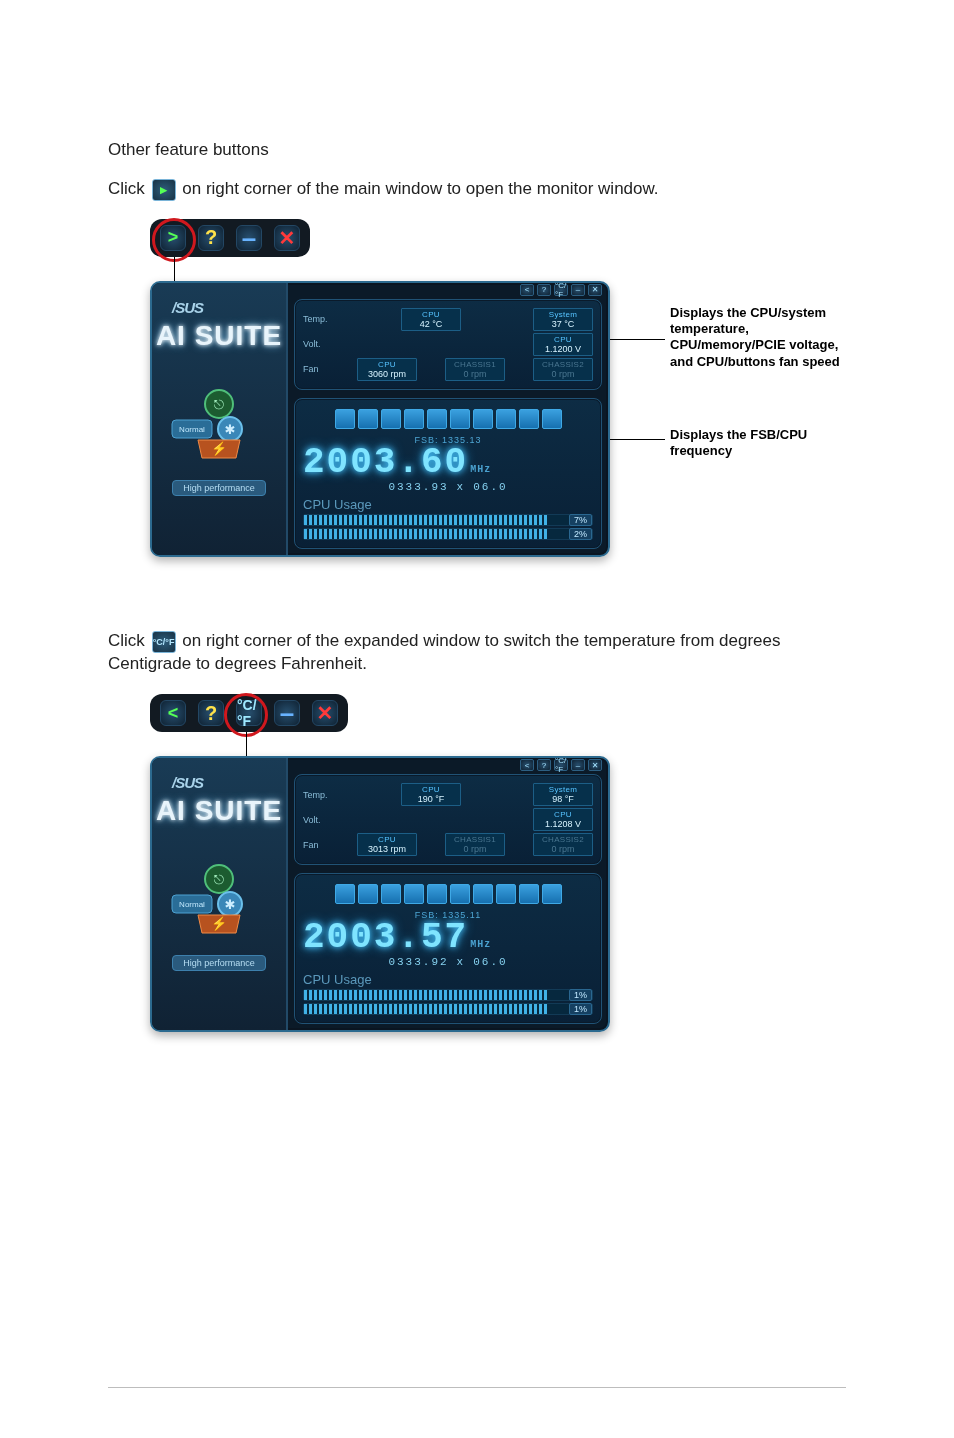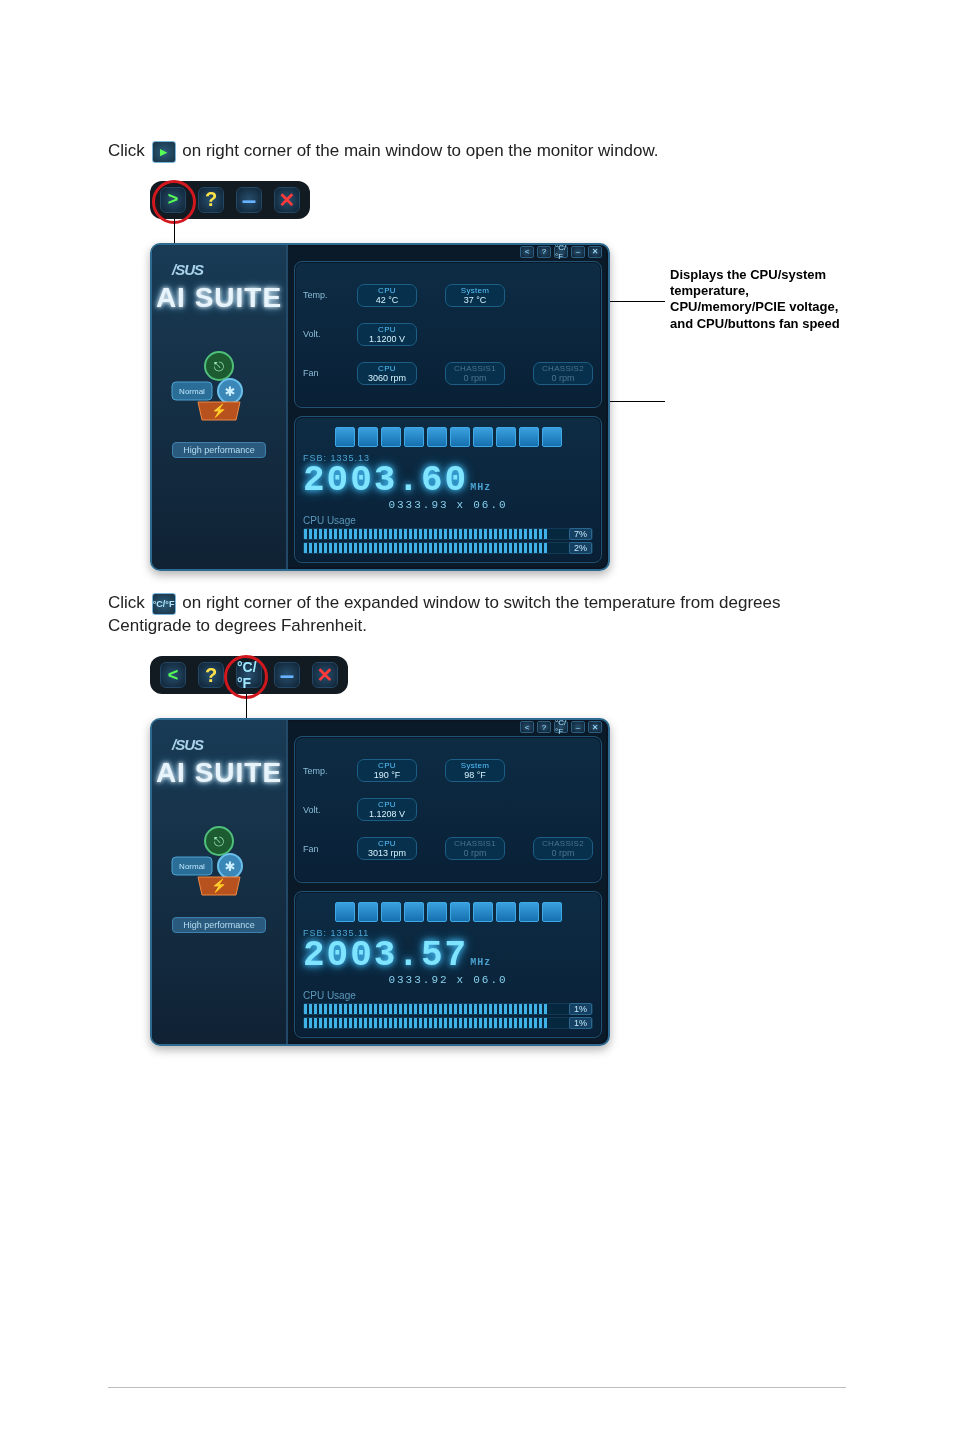--- a/index.html
+++ b/index.html
@@ -174,55 +174,56 @@
     border: 1px solid #205275;
     padding: 6px 8px;
     box-shadow: 0 0 0 1px #0a1a2a inset;
   }
   .readout-row {
     display: flex;
     align-items: center;
     gap: 28px;
     font-size: 9px;
     color: #9ed4ef;
-    margin: 16px 0;
+    margin: 2px 0;
+    justify-content: space-between;
   }
   .readout-row .tag { width: 26px; color:#8bbdd8; }
   .chip {
     background: #06304b;
     border: 1px solid #1c5e86;
-    border-radius: 7px;
+    border-radius: 1px;
     padding: 2px 6px 1px;
     min-width: 46px;
     text-align: center;
   }
   .chip .lbl { font-size: 8px; color:#57c3ff; display:block; line-height:1; margin-bottom:1px; letter-spacing:.3px;}
   .chip .val { font-size: 9px; color:#d7f3ff; display:block; line-height:1; }
   .chip.dim .lbl, .chip.dim .val { color:#4a7690; }
 
   .segbar {
     display:flex; gap:3px; margin:4px 0 6px 0; justify-content:center;
   }
   .segbar span{
     width:18px;height:18px;border-radius:2px;background:#0c2236;border:1px solid #123754;
   }
   .segbar span.on{ background: linear-gradient(#3aa0df,#1670b0); border-color:#3fa9e6;}
-  .fsb-line { text-align:left; font-size:9px; color:#4fa6d4; letter-spacing:1px;}
+  .fsb-line { text-align:center; font-size:9px; color:#4fa6d4; letter-spacing:1px;}
   .big-digits {
     font-family: "Courier New", monospace;
     font-weight: bold;
     font-size: 36px;
     color: #7fe4ff;
     text-shadow: 0 0 6px #49c7ff, 0 0 12px #2aa0e0;
     letter-spacing: 2px;
     line-height: 1;
   }
   .big-digits .mhz { font-size: 10px; color:#4aa1cf; text-shadow:none; letter-spacing:1px; margin-left:2px;}
   .sub-digits { display:flex;justify-content:center;gap:8px;align-items:center;font-size:11px;color:#86d1ef;letter-spacing:2px;font-family:"Courier New",monospace;}
-  .usage-lbl { font-size:10px;color:#5b98bb; margin-top:4px;}
+  .usage-lbl { font-size:13px;color:#5b98bb; margin-top:4px;}
   .usage-bar { height:10px; background:#06283e; border:1px solid #123a56; border-radius:2px; position:relative; margin:2px 0; display:flex;}
   .usage-bar .fill{ height:100%; background: repeating-linear-gradient(90deg,#41b2e7 0,#41b2e7 3px,transparent 3px,transparent 5px); }
   .usage-bar .pct { font-size:9px;color:#c1e8ff;background:#154061;border:1px solid #2a6790;border-radius:2px;padding:0 4px;margin-left:auto;align-self:center;height:10px;line-height:10px;}
 
   
   .annots { position:absolute; top:0; left:0; width:100%; height:100%; pointer-events:none; }
   .annot-text {
     position: absolute;
     font-size: 13px;
     font-weight: bold;
@@ -244,20 +245,21 @@
   }
   .footer-row {
     display:flex; justify-content:space-between;
     font-size:14px; color:#222;
   }
 </style>
 </head>
 <body>
 
 <div class="page">
+  <div class="heading">Other feature buttons</div>
 
   <div class="para">
     <span>Click </span>
     <span class="inline-icon">
       <span class="tiny-btn" style="color:#56ff56">▸</span>
     </span>
     <span> on right corner of the main window to open the monitor window.</span>
   </div>
 
   <div class="fig-wrap" style="height:320px;">
@@ -375,20 +377,21 @@
           </div>
         </div>
       </div>
     </div>
 
     
     <div class="annots">
       <div class="hline" style="left:460px; top:120px; width:55px;"></div>
       <div class="annot-text" style="left:520px; top:86px;">Displays the CPU/system temperature, CPU/memory/PCIE voltage, and CPU/buttons fan speed</div>
       <div class="hline" style="left:460px; top:220px; width:55px;"></div>
+      <div class="annot-text" style="left:520px; top:208px;">Displays the FSB/CPU frequency</div>
     </div>
   </div>
 
   <div class="para" style="margin-top:60px;">
     <span>Click </span>
     <span class="inline-icon">
       <span class="tiny-btn" style="color:#b5e8ff;font-size:9px;">°C/°F</span>
     </span>
     <span> on right corner of the expanded window to switch the temperature from degrees Centigrade to degrees Fahrenheit.</span>
   </div>

